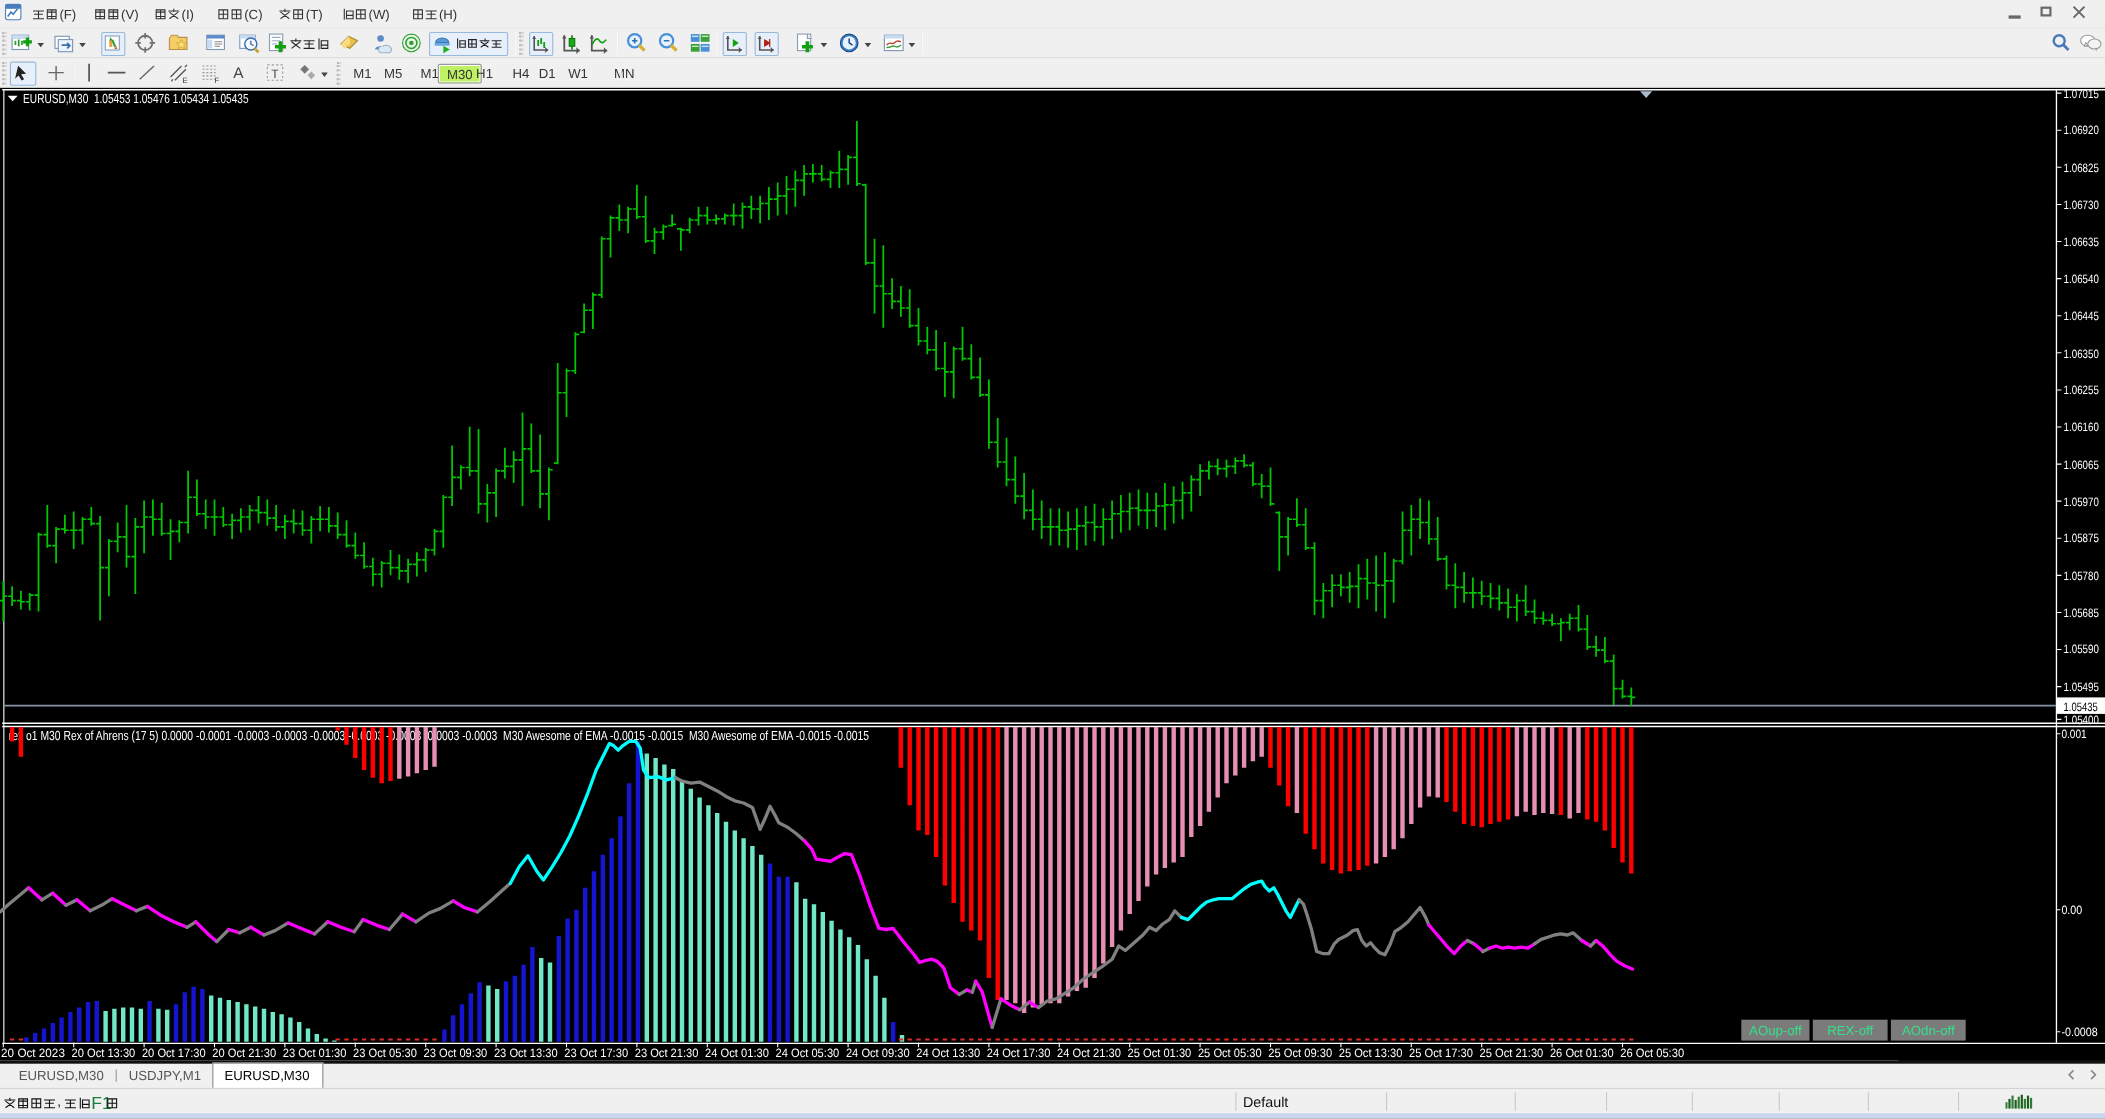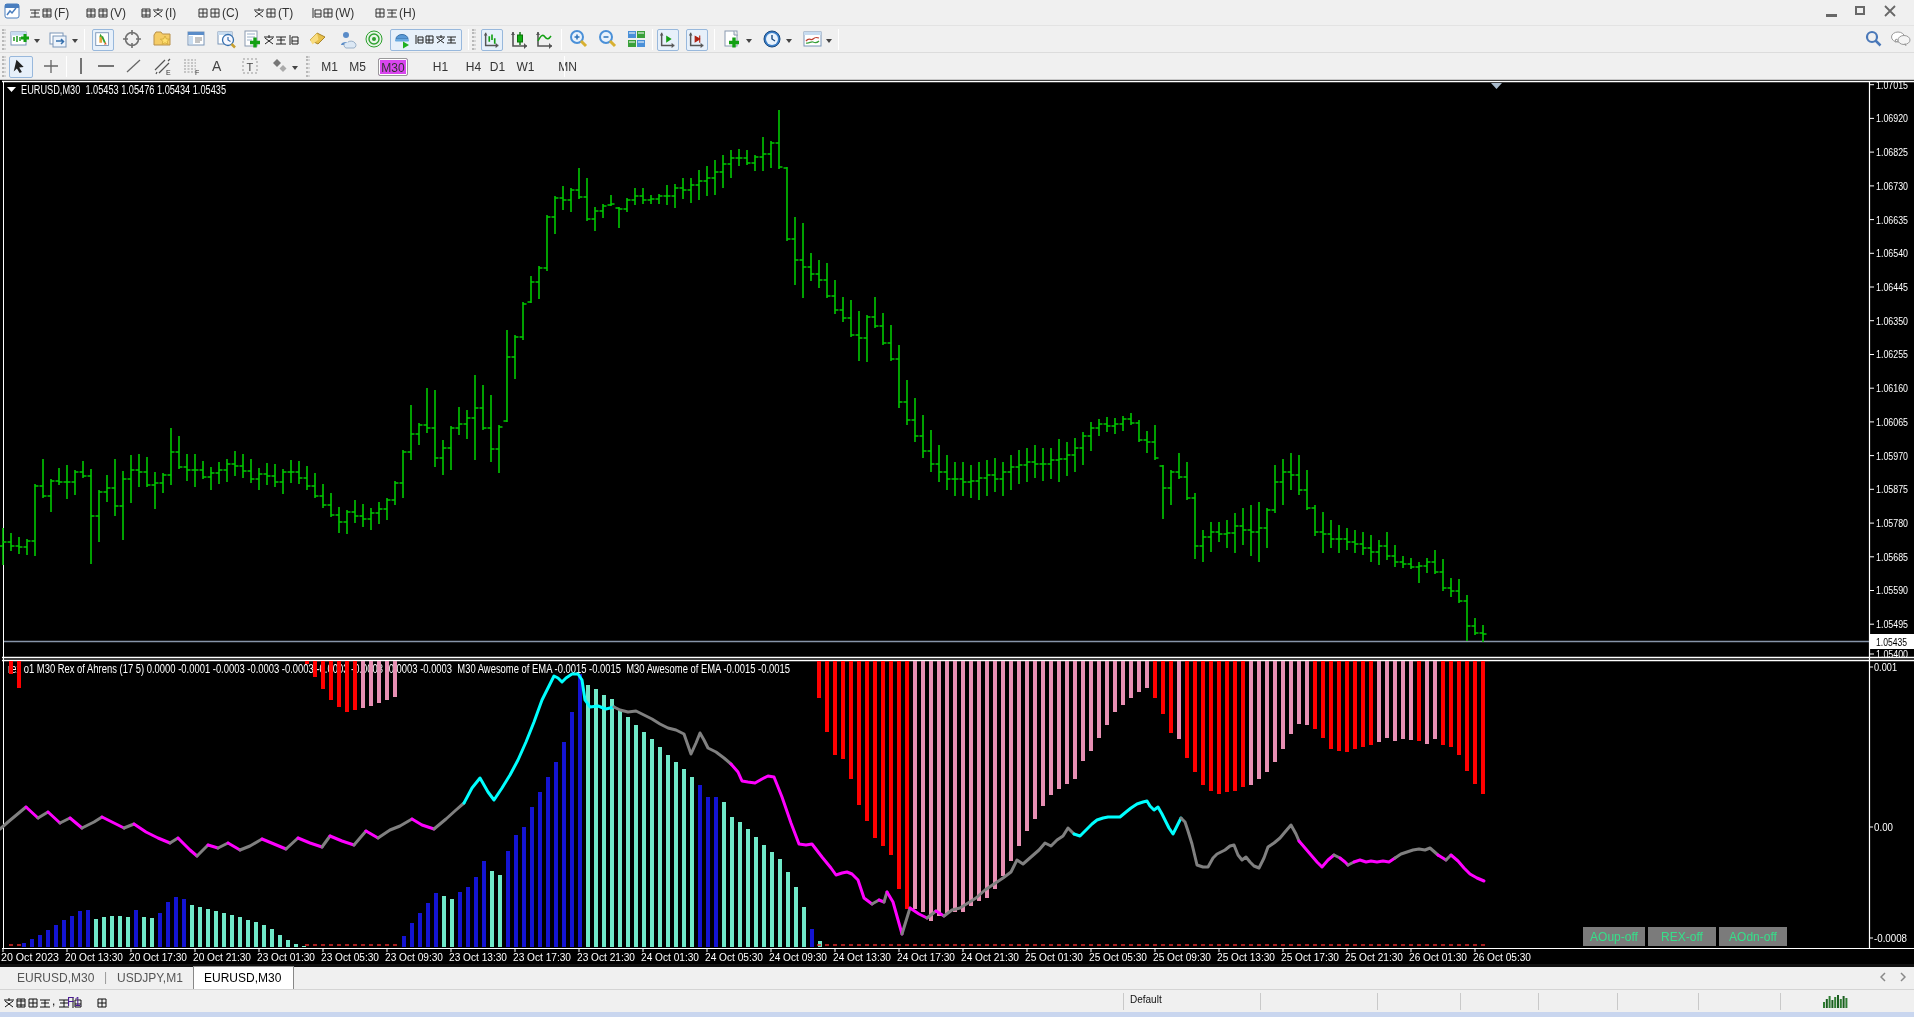--- a/index.html
+++ b/index.html
@@ -248,21 +248,21 @@
     </svg>
     <svg class="ico" style="left:270px;top:3px;width:22px;height:22px;" viewBox="0 0 22 22">
       <path d="M7 3l4 4-4 4-4-4z" fill="#777"></path>
       <path d="M13 9l3.5 3.5L13 16l-3.5-3.5z" fill="#aaa"></path>
     </svg>
     <div class="drop" style="left:292px"></div>
     <div class="grip" style="left:306px"></div>
     <div class="tfbtn" style="left:318px;width:23px">M1</div>
     <div class="tfbtn" style="left:346px;width:23px">M5</div>
     <div class="tfbtn" style="left:381px;width:26px">M15</div>
-    <div class="tfbtn" style="left:378px;width:30px;background:#d946ef;border:1px solid #999;border-radius:2px;box-shadow:inset 0 0 0 1px #fff">M30</div>
+    <div class="tfbtn" style="left:398px;width:40px;background:#bef264;border:1px solid #999;border-radius:2px;box-shadow:inset 0 0 0 1px #fff">M30</div>
     <div class="tfbtn" style="left:429px;width:23px">H1</div>
     <div class="tfbtn" style="left:462px;width:23px">H4</div>
     <div class="tfbtn" style="left:486px;width:23px">D1</div>
     <div class="tfbtn" style="left:514px;width:23px">W1</div>
     <div class="tfbtn" style="left:556px;width:23px">MN</div>
     <div class="sep" style="left:564px"></div>
   </div>
 <svg width="1914" height="937" viewBox="0 80 1914 937" style="position:absolute;left:0;top:80px;display:block">
 <style>
  .ax{font:11px "Liberation Sans",sans-serif;fill:#fff}
@@ -419,33 +419,33 @@
     </svg>
   </div>
 <div class="statusbar">
     <svg style="position:absolute;left:3px;top:7px;width:50px;height:14px" viewBox="0 0 50 14">
       <path d="M1 3h10M2 4l8 6M10 4l-8 6M6 1v3M14 2h8v8h-8zM14 4h8M14 8h8M18 2v8M26 2h8v8h-8zM26 6h8M30 2v8M37 3h10M38 6h8M37 10h10M42 3v7" stroke="#111" stroke-width="1.0" fill="none"></path>
     </svg>
     <div style="position:absolute;left:52px;top:4px;font-size:12px;color:#111">,</div>
     <svg style="position:absolute;left:58px;top:7px;width:26px;height:14px" viewBox="0 0 26 14">
       <path d="M1 3h10M2 6h8M1 10h10M6 3v7M15 1v10M17 3h6v7h-6zM17 7h6" stroke="#111" stroke-width="1.0" fill="none"></path>
     </svg>
-    <div style="position:absolute;left:67px;top:5px;font-size:12px;color:#4c1d95">F1</div>
+    <div style="position:absolute;left:83px;top:5px;font-size:16px;color:#15803d">F1</div>
     <svg style="position:absolute;left:96px;top:7px;width:14px;height:14px" viewBox="0 0 14 14">
       <path d="M2 2h8v8h-8zM2 6h8M6 2v8" stroke="#111" stroke-width="1.0" fill="none"></path>
     </svg>
     <div class="cell" style="left:1123px"></div>
     <div class="cell" style="left:1260px"></div>
     <div class="cell" style="left:1377px"></div>
     <div class="cell" style="left:1460px"></div>
     <div class="cell" style="left:1538px"></div>
     <div class="cell" style="left:1617px"></div>
     <div class="cell" style="left:1698px"></div>
     <div class="cell" style="left:1780px"></div>
-    <div style="position:absolute;left:1130px;top:4px;font-size:10px;color:#111">Default</div>
+    <div style="position:absolute;left:1130px;top:4px;font-size:13px;color:#111">Default</div>
     <svg style="position:absolute;left:1823px;top:5px;width:26px;height:13px">
       <rect x="0.0" y="7" width="2" height="6" fill="#2e7d32"></rect>
       <rect x="2.8" y="4" width="2" height="9" fill="#1b5e20"></rect>
       <rect x="5.6" y="1" width="2" height="12" fill="#2e7d32"></rect>
       <rect x="8.4" y="5" width="2" height="8" fill="#1b5e20"></rect>
       <rect x="11.2" y="2" width="2" height="11" fill="#2e7d32"></rect>
       <rect x="14.0" y="0" width="2" height="13" fill="#1b5e20"></rect>
       <rect x="16.8" y="4" width="2" height="9" fill="#2e7d32"></rect>
       <rect x="19.6" y="1" width="2" height="12" fill="#1b5e20"></rect>
       <rect x="22.4" y="3" width="2" height="10" fill="#2e7d32"></rect>

